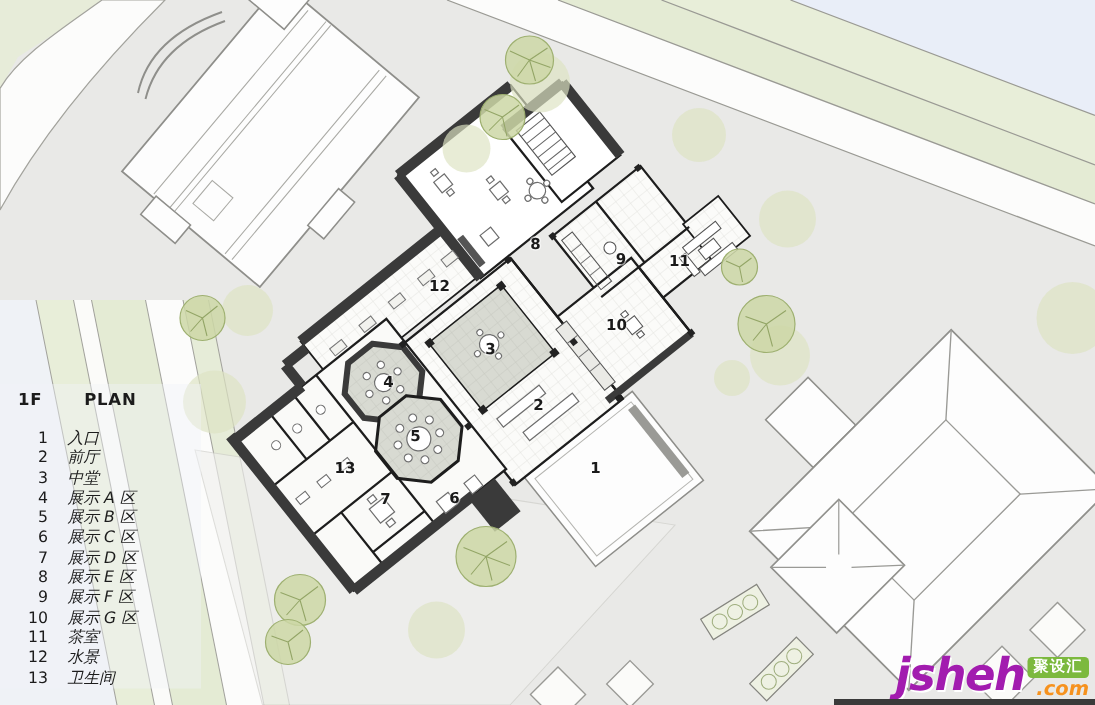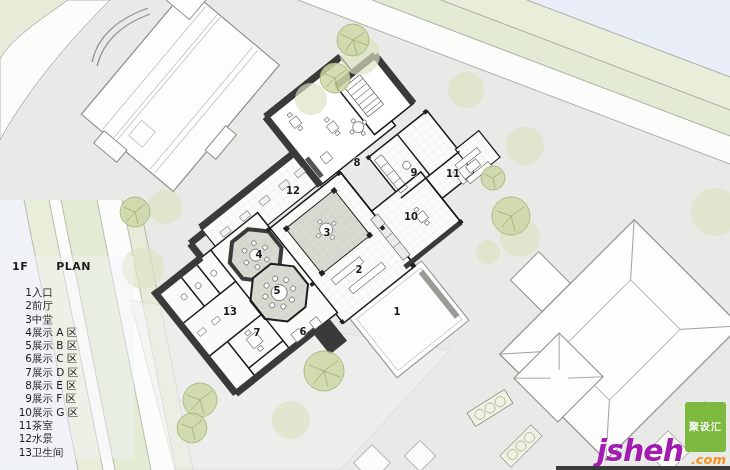--- a/index.html
+++ b/index.html
@@ -6,28 +6,28 @@
   body{width:730px;height:470px;position:relative;overflow:hidden;
        font-family:"DejaVu Sans","Liberation Sans",sans-serif;background:#e9e9e7;}
   #stage{position:absolute;left:0;top:0;width:730px;height:470px;}
   svg{display:block;}
   
   .legend{position:absolute;left:0;top:256px;width:122px;padding:4px 0 0 12px;
           background:rgba(240,243,248,.42);color:#1c1c1c;}
   .legend-header{font-size:11px;font-weight:bold;letter-spacing:.5px;display:flex;gap:28px;margin-bottom:13px;}
   .legend-row{display:flex;font-size:10.5px;line-height:13.3px;}
   .legend-no{width:20px;text-align:right;flex:0 0 20px;}
-  .legend-label{white-space:nowrap;}
+  .legend-label{margin-left:13px;white-space:nowrap;font-style:italic;}
   
   .watermark{position:absolute;right:4px;bottom:4px;display:flex;align-items:flex-end;line-height:1;}
   .wm-brand{color:#a21caf;font-size:30px;font-weight:bold;font-style:italic;letter-spacing:-1px;
             text-shadow:1px 1px 0 #fff;}
   .wm-right{display:flex;flex-direction:column;align-items:flex-end;margin-left:2px;}
   .wm-badge{background:#7cb93e;color:#fff;font-size:10px;font-weight:bold;
-            padding:20px 4px;border-radius:3px;letter-spacing:1px;}
+            padding:2px 4px;border-radius:3px;letter-spacing:1px;}
   .wm-com{color:#f6921e;font-size:13px;font-weight:bold;font-style:italic;margin-top:1px;}
   .bottom-strip{position:absolute;left:556px;top:466px;width:174px;height:4px;background:#3a3a3a;}
 </style>
 </head>
 <body>
 
 <div id="stage">
 <svg width="730" height="470" viewBox="0 0 730 470">
   <defs>
     <pattern id="gw" width="7" height="7" patternUnits="userSpaceOnUse">

